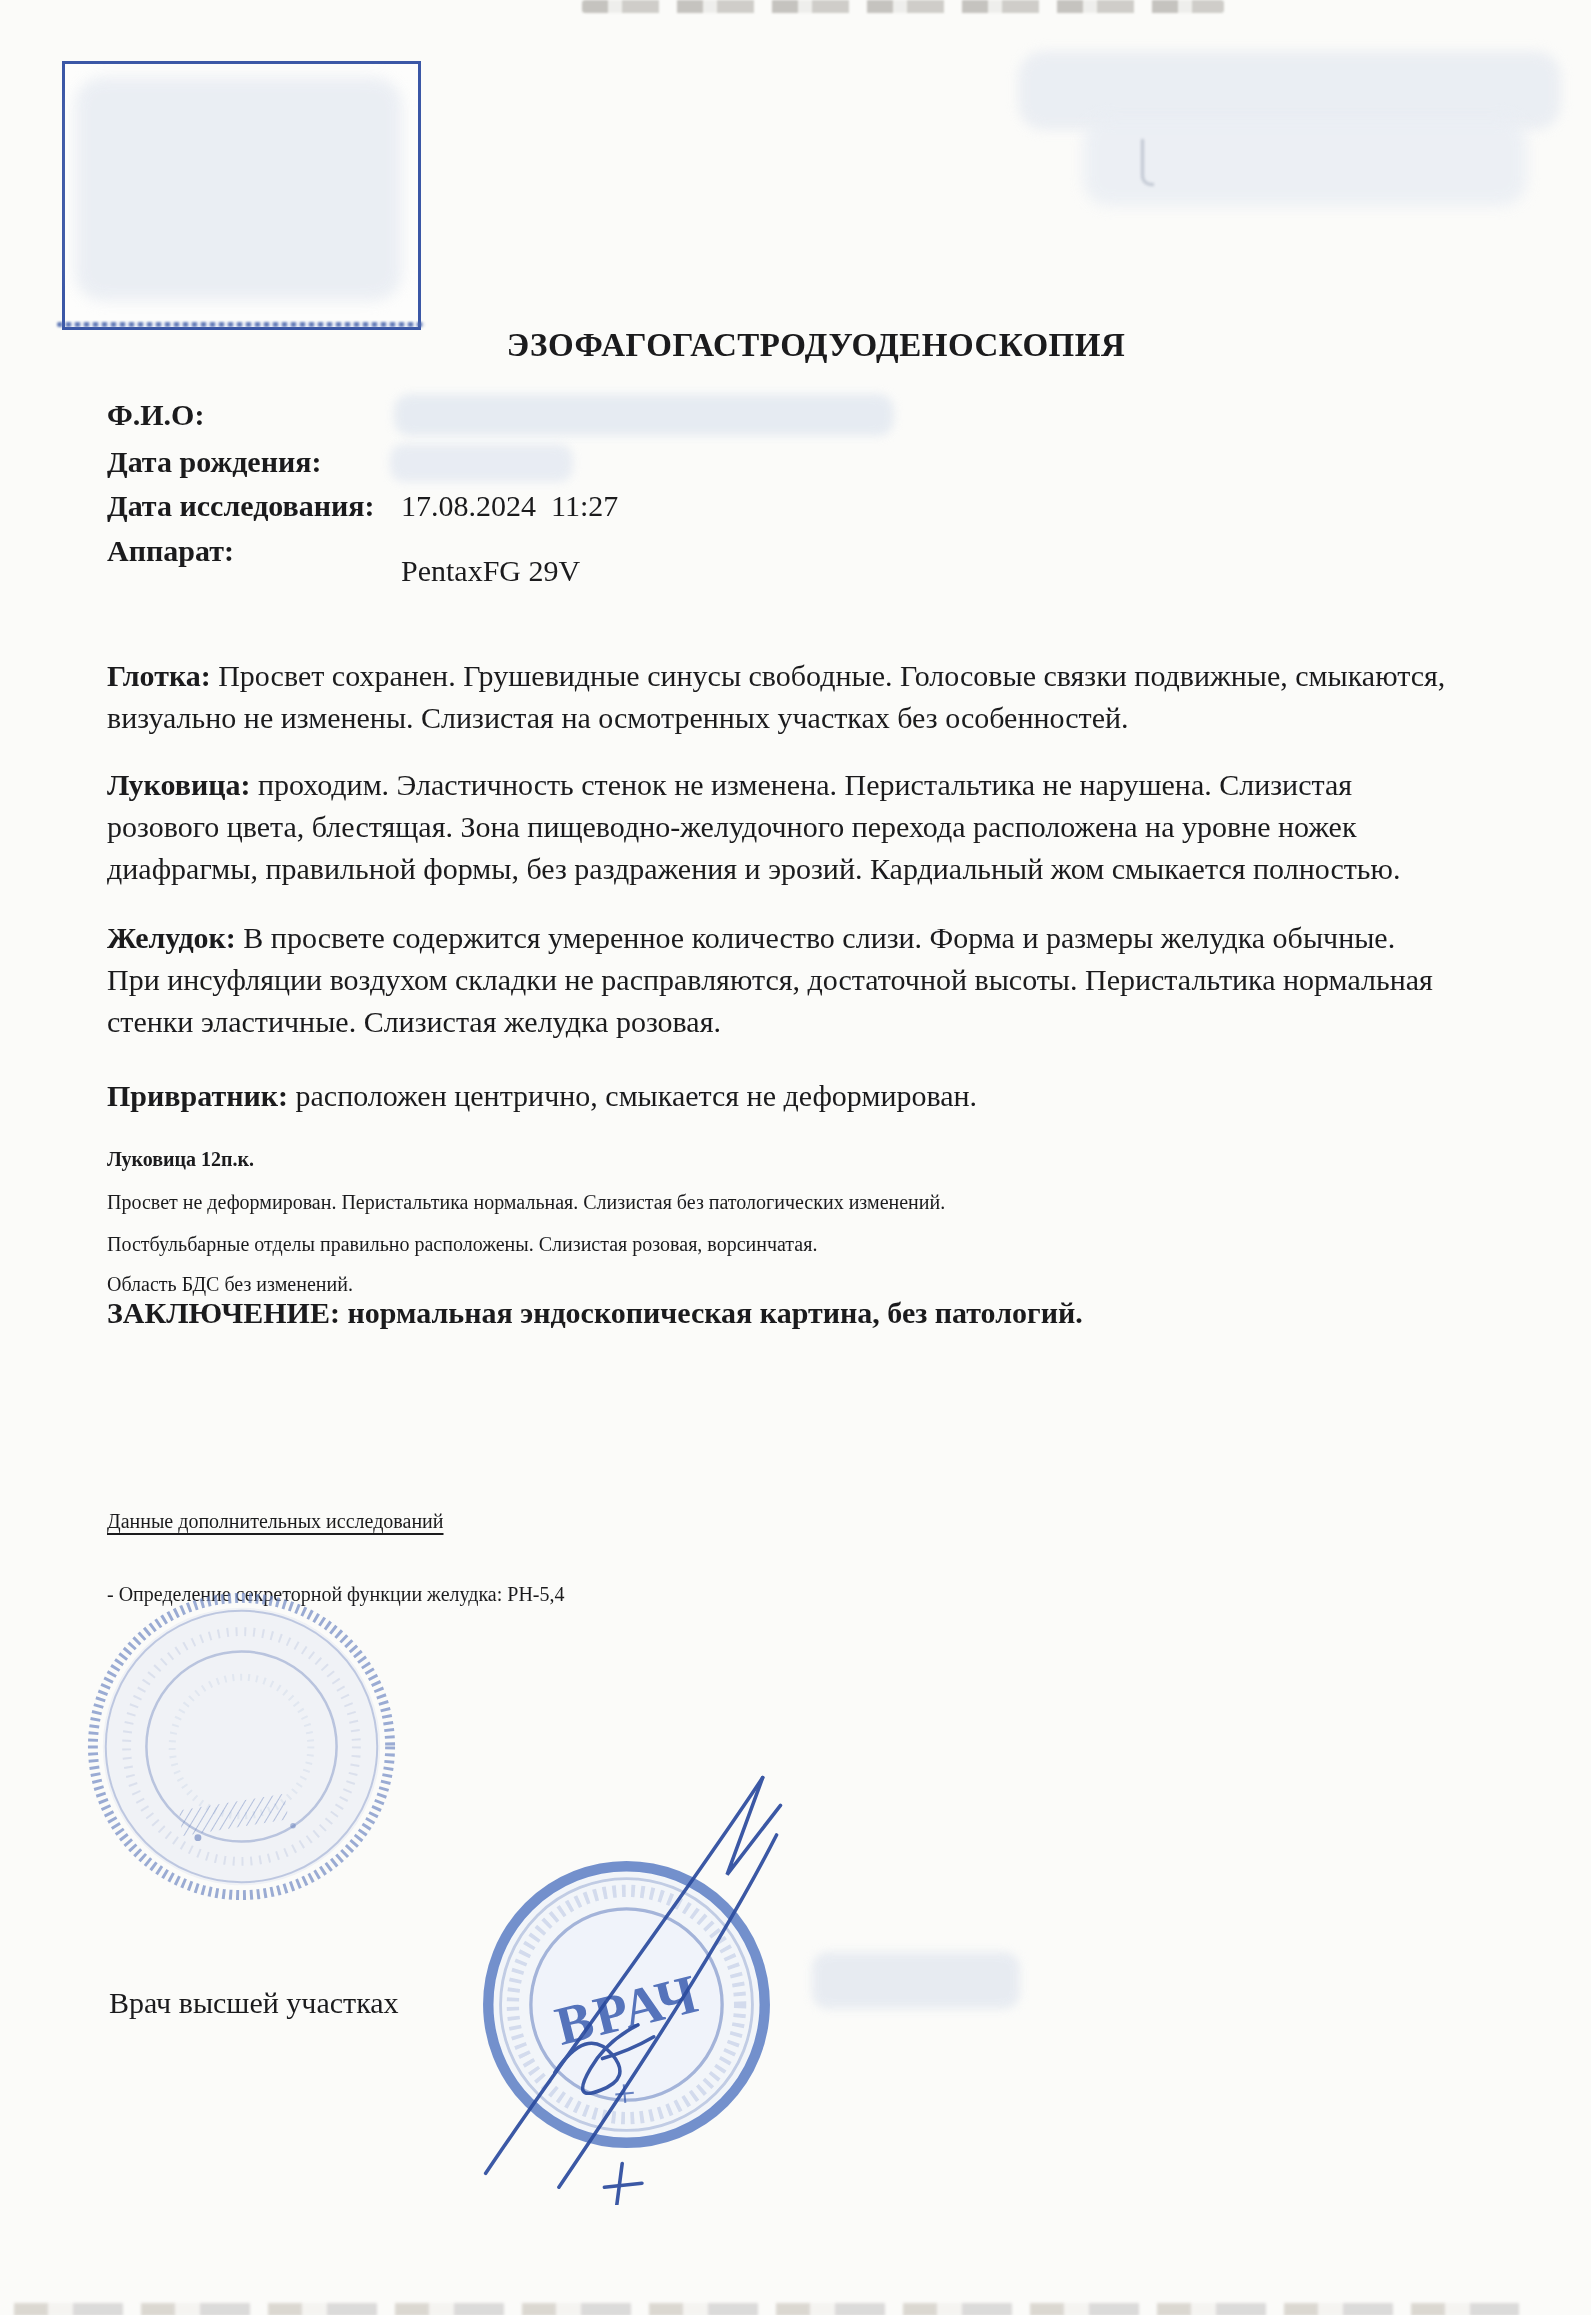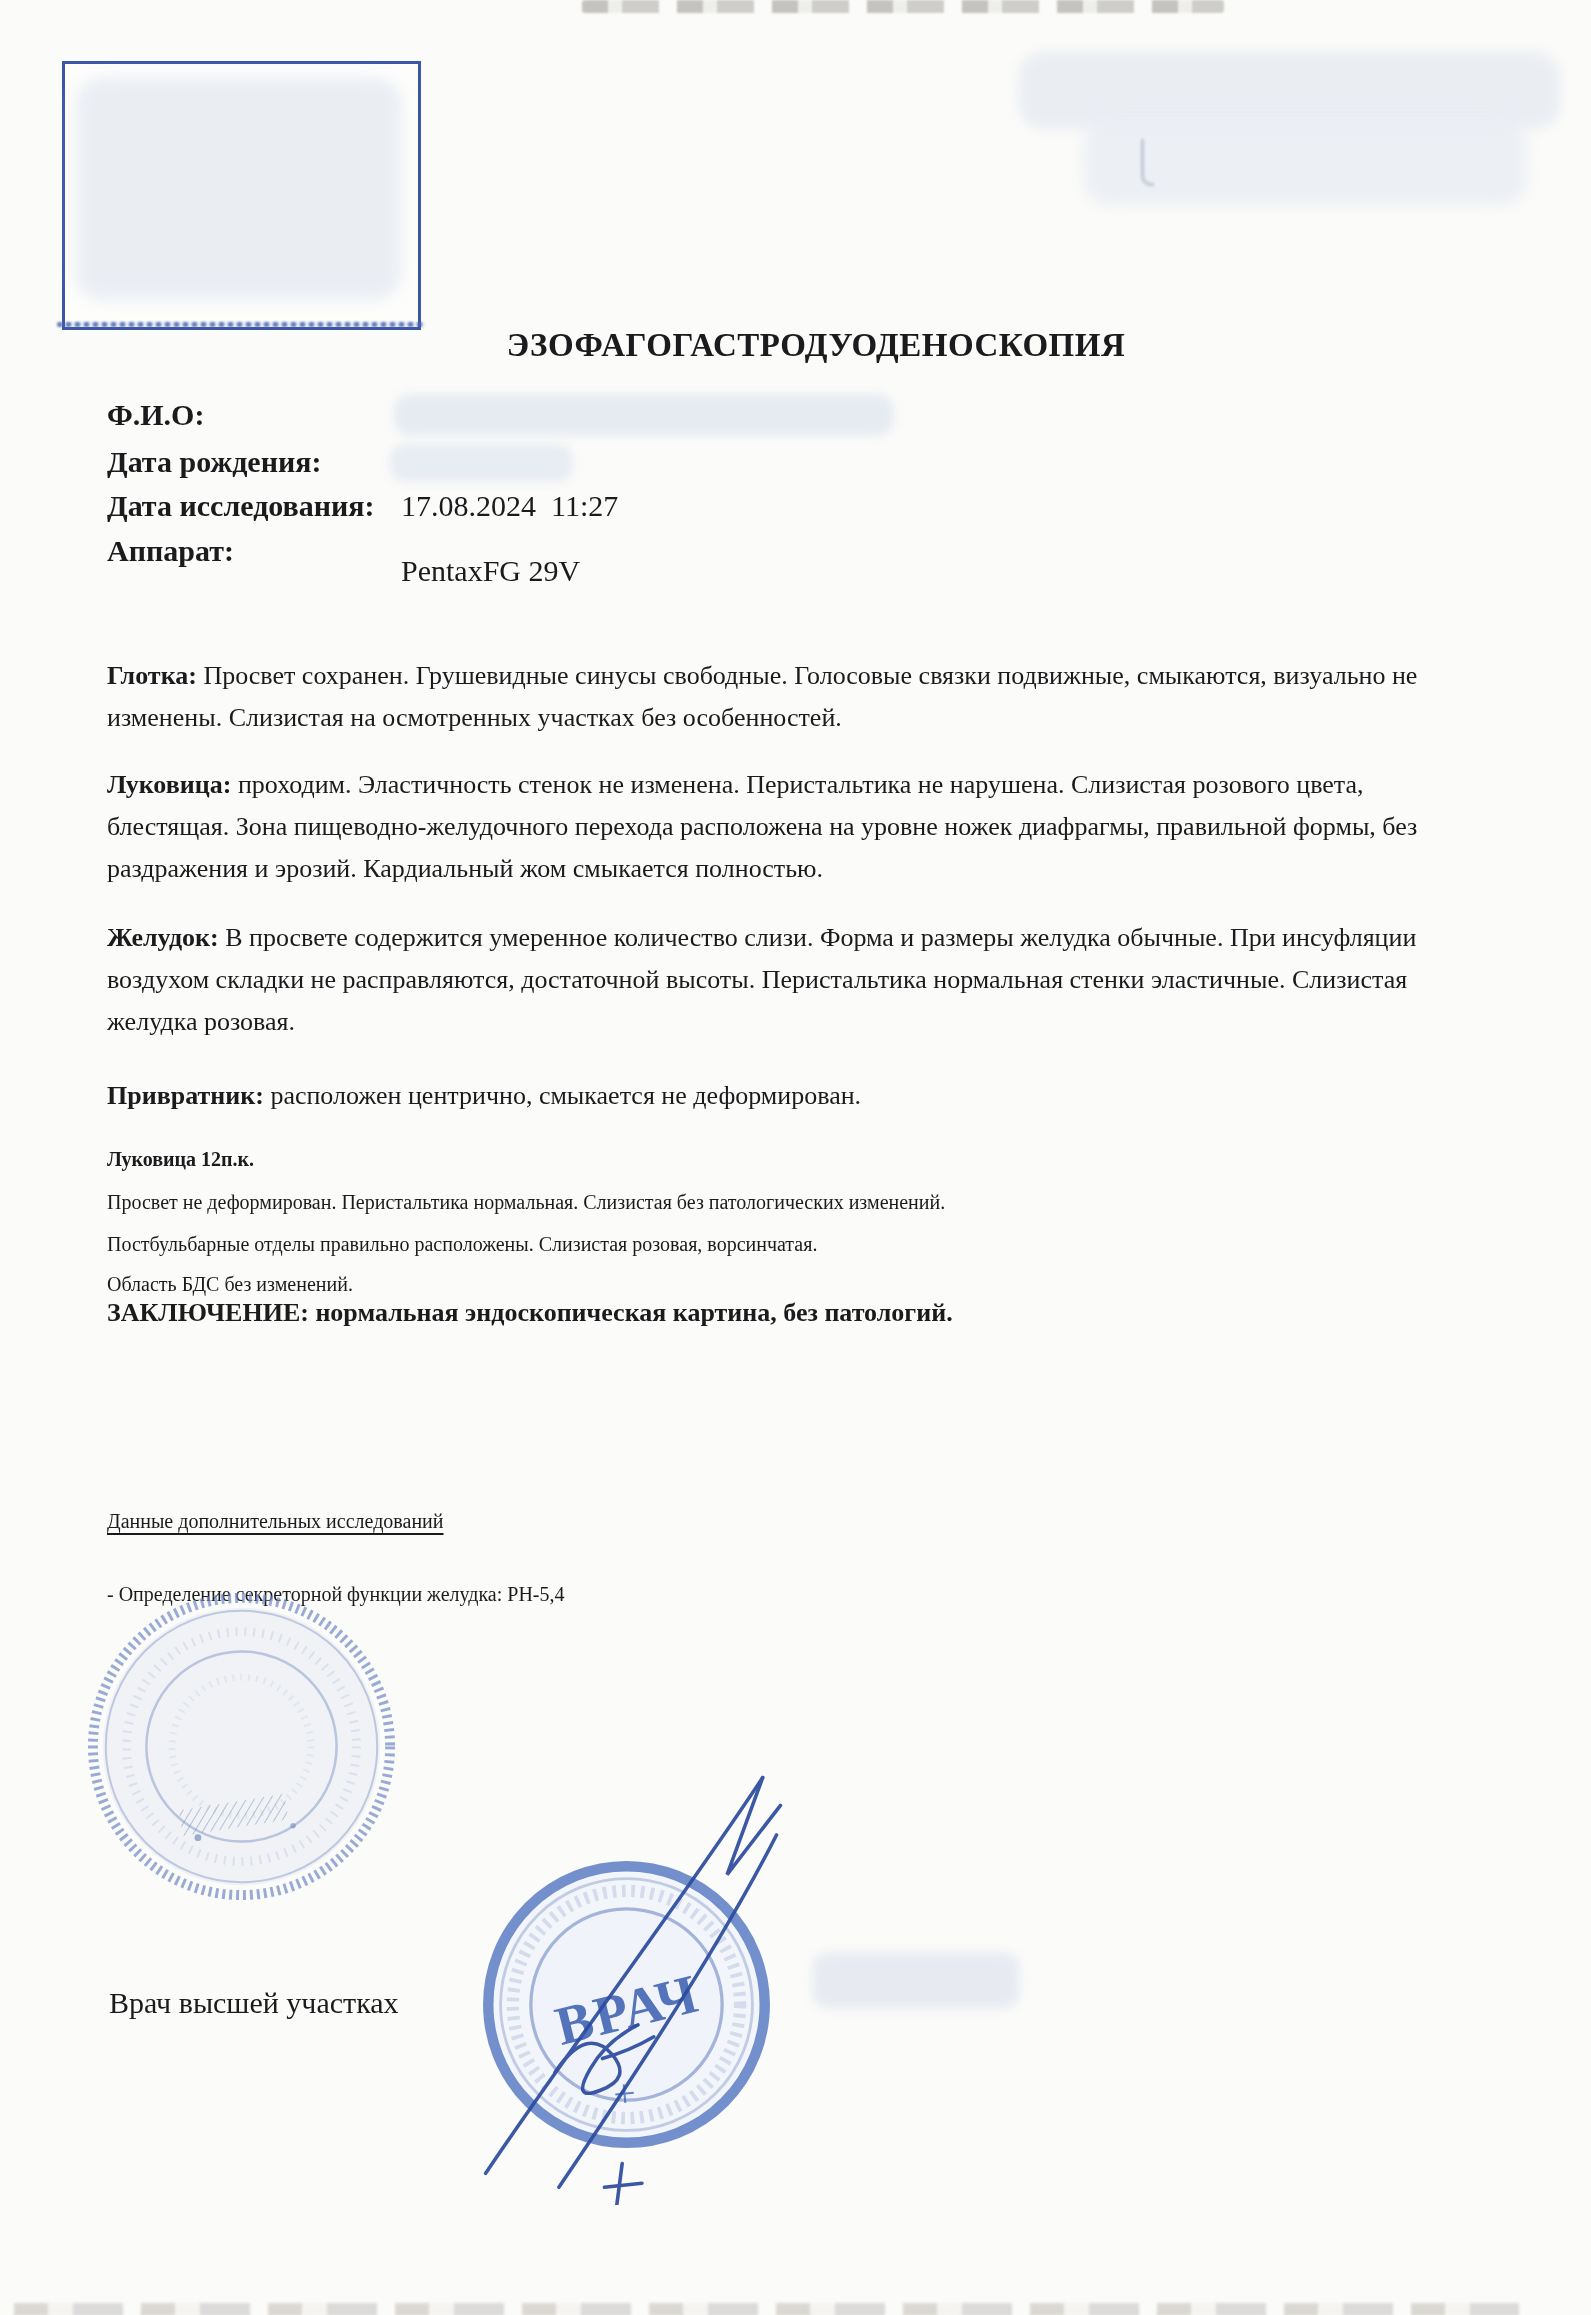--- a/index.html
+++ b/index.html
@@ -44,21 +44,21 @@
     left:0;right:0;top:327px;text-align:center;
     font-weight:bold;font-size:33px;letter-spacing:0.5px;
     padding-left:40px;
   }
 
   .field-label{left:107px;font-weight:bold;font-size:30px;}
   .field-value{left:401px;font-size:30px;}
   .fio-blob{left:394px;top:394px;width:500px;height:42px;background:#e3e9f1;border-radius:16px;filter:blur(5px);opacity:.85;}
   .birth-blob{left:390px;top:444px;width:183px;height:38px;background:#e5eaf2;border-radius:14px;filter:blur(5px);opacity:.85;}
 
-  .para{left:107px;width:1342px;font-size:26px;line-height:42px;margin:0;}
+  .para{left:107px;width:1342px;font-size:30px;line-height:42px;margin:0;}
   .b{font-weight:bold;}
   .bulb-line{left:107px;width:1342px;font-size:20px;line-height:41px;}
 
   .underlined{text-decoration:underline;text-underline-offset:5px;}
 
   
   .clinic-stamp{left:83px;top:1588px;width:317px;height:317px;filter:blur(0.6px);opacity:.95;}
   
   .doctor-stamp{left:475px;top:1853px;width:303px;height:303px;filter:blur(0.4px);}
   

